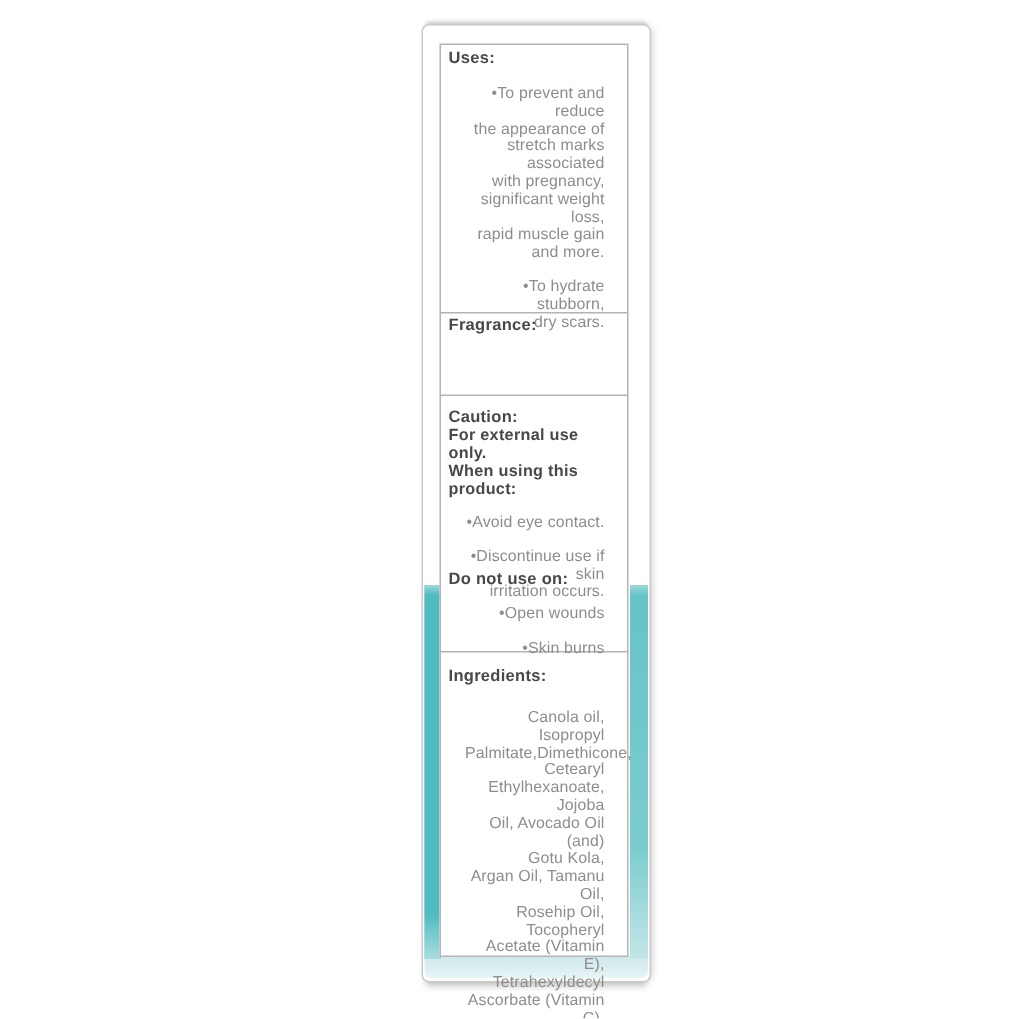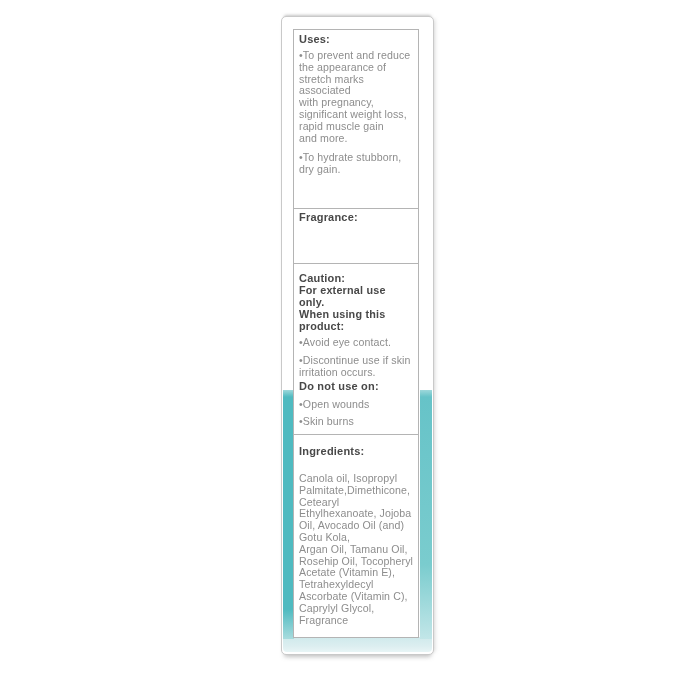--- a/index.html
+++ b/index.html
@@ -42,22 +42,22 @@
   .sec{position:absolute;left:5px;width:115px;}
   .sec-uses{top:3px;} .sec-directions{top:181px;} .sec-caution{top:242px;}
   .sec-donot{top:350px;} .sec-ingredients{top:415px;}
   .h{
     margin:0;font-size:11px;line-height:13px;font-weight:700;
     color:var(--heading-text,#484848);letter-spacing:.2px;white-space:pre-line;
   }
   .subh{margin:0;font-size:10.8px;line-height:12px;font-weight:700;
     color:var(--heading-text,#484848);letter-spacing:.2px;white-space:pre-line;}
   .t{
-    margin:0;font-size:10.6px;line-height:11.8px;font-weight:400;
-    color:var(--body-text,#8d8d8d);letter-spacing:.1px;white-space:pre-line;
+    margin:11px;font-size:10.6px;line-height:11.8px;font-weight:400;
+    color:var(--body-text,#8d8d8d);letter-spacing:.1px;white-space:pre-line;text-align:right;
   }
   .mb2{margin-bottom:2px;} .mb3{margin-bottom:15px;} .mb4{margin-bottom:4px;}
   .mb5{margin-bottom:5px;} .mb6{margin-bottom:6px;} .mb7{margin-bottom:7.5px;}
   .cautionline{line-height:12px;}
 </style>
 </head>
 <body>
 
 <div class="stage">
   <div class="box">
@@ -73,21 +73,21 @@
       <div class="sec sec-uses">
         <p class="h mb4">Uses:</p>
         <p class="t mb7">•To prevent and reduce
 the appearance of
 stretch marks associated
 with pregnancy,
 significant weight loss,
 rapid muscle gain
 and more.</p>
         <p class="t">•To hydrate stubborn,
-dry gain.</p>
+dry scars.</p>
       </div>
 
       <div class="sec sec-directions">
         <p class="h mb2">Fragrance:</p>
       </div>
 
       <div class="sec sec-caution">
         <p class="h cautionline">Caution:</p>
         <p class="subh mb5">For external use only.
 When using this

